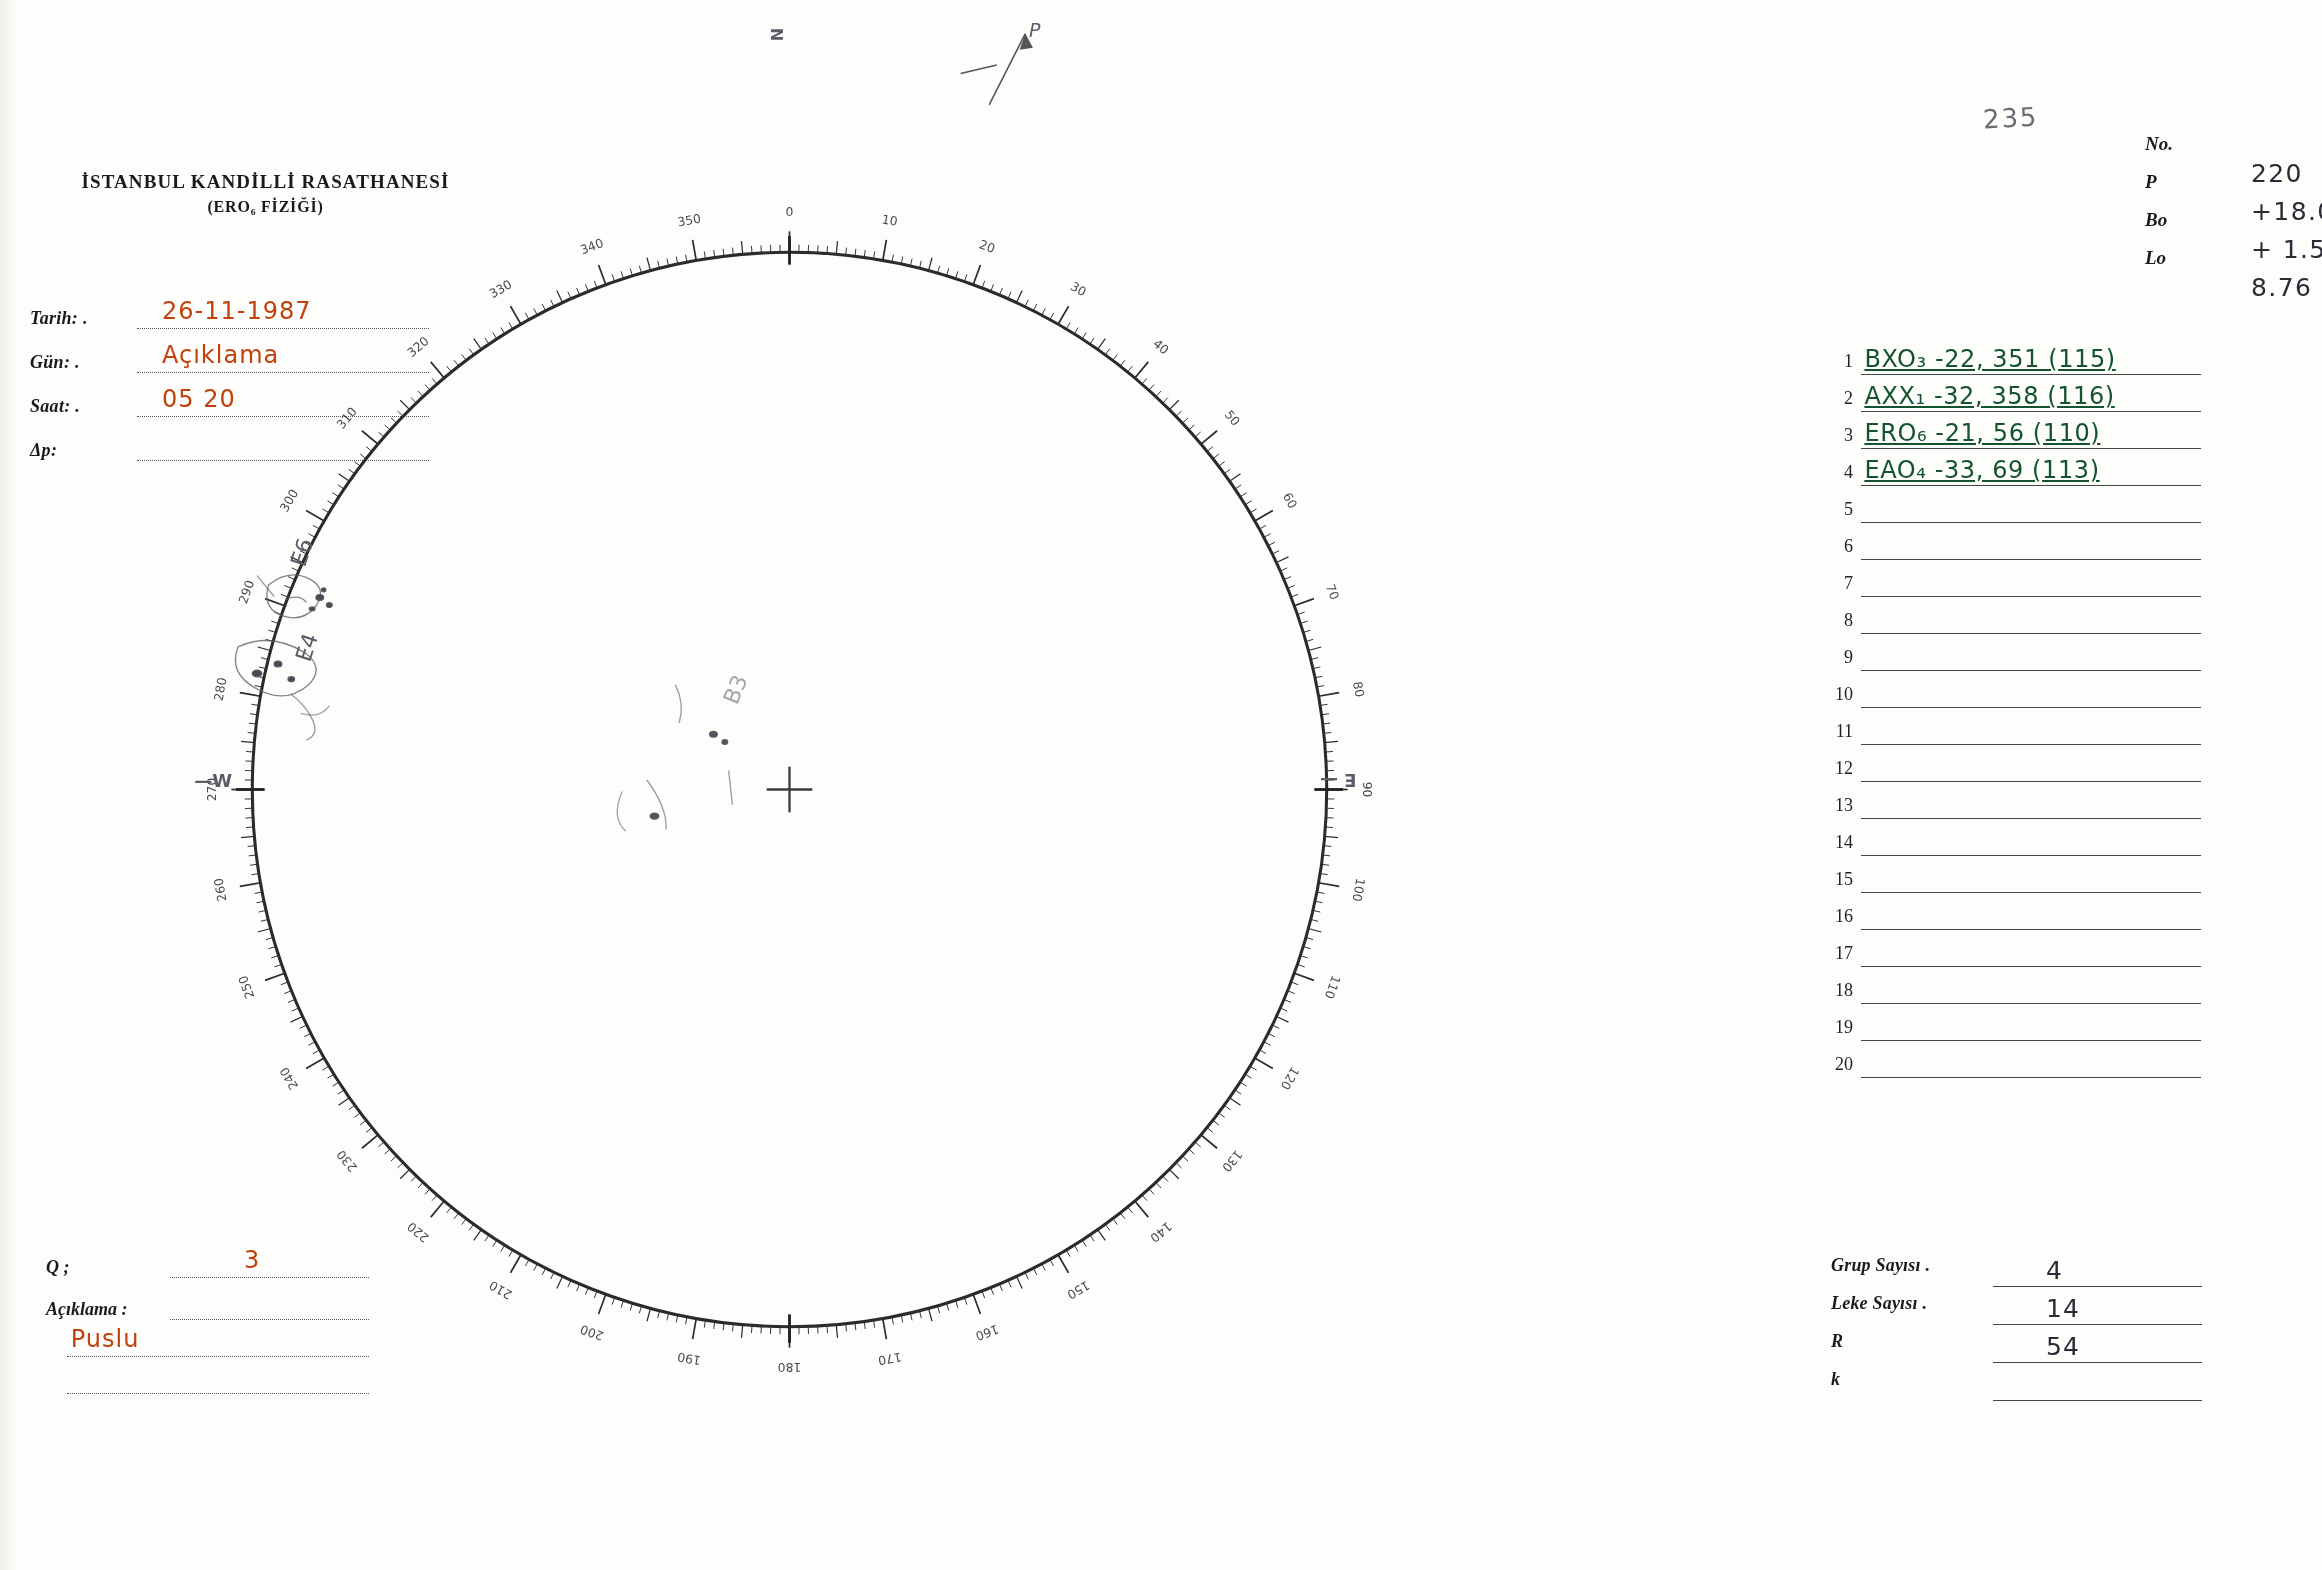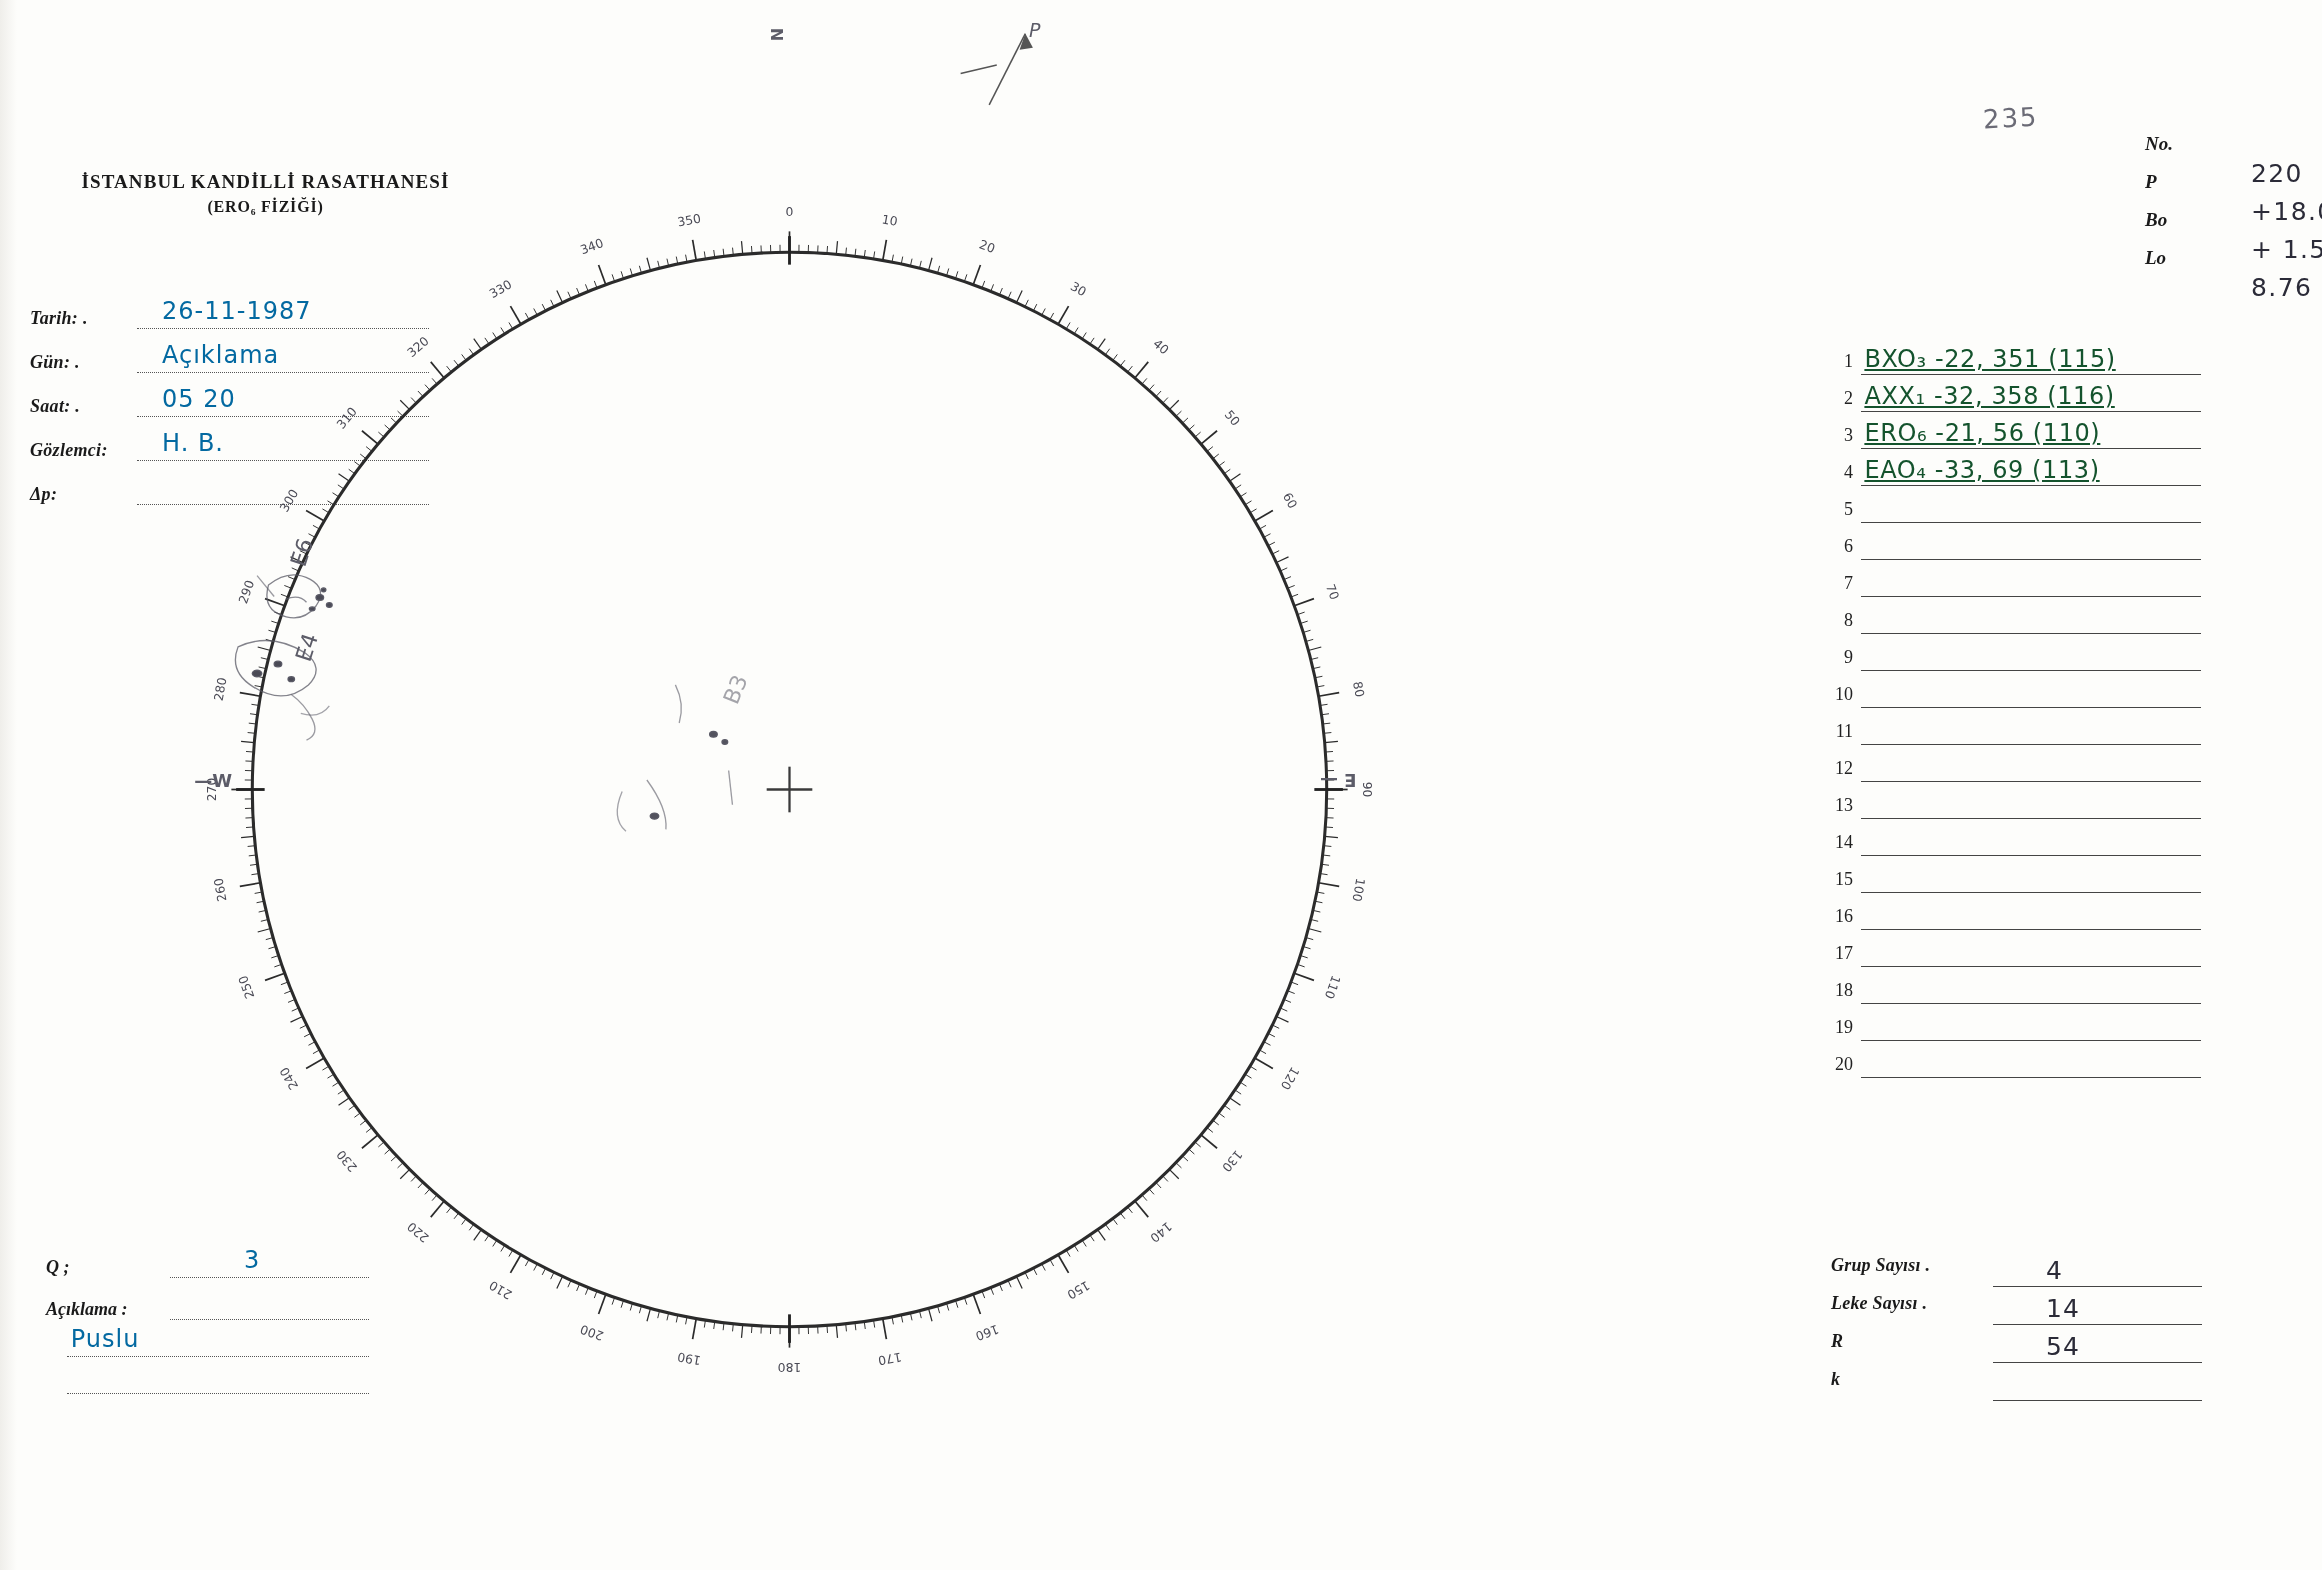--- a/index.html
+++ b/index.html
@@ -64,21 +64,21 @@
   }
   .fline {
     flex: 1;
     border-bottom: 1px dotted #555;
     position: relative;
     height: 32px;
   }
   .hand {
     font-family: "DejaVu Sans", sans-serif;
     font-size: 24px;
-    color: #0369a1;
+    color: #c2410c;
     position: absolute;
     left: 25px;
     bottom: 2.9px;
     white-space: nowrap;
     letter-spacing: 1px;
   }
   
   .form-bottom {
     position: absolute;
     left: 46px;
@@ -274,26 +274,20 @@
     <div class="frow">
       <div class="flabel">Gün: .</div>
       <div class="fline">
         <span class="hand">Açıklama</span>
       </div>
     </div>
     <div class="frow">
       <div class="flabel">Saat: .</div>
       <div class="fline">
         <span class="hand">05 20</span>
-      </div>
-    </div>
-    <div class="frow">
-      <div class="flabel">Gözlemci:</div>
-      <div class="fline">
-        <span class="hand">H. B.</span>
       </div>
     </div>
     <div class="frow">
       <div class="flabel">Δp:</div>
       <div class="fline">
         <span class="hand"></span>
       </div>
     </div>
   </div>
 

